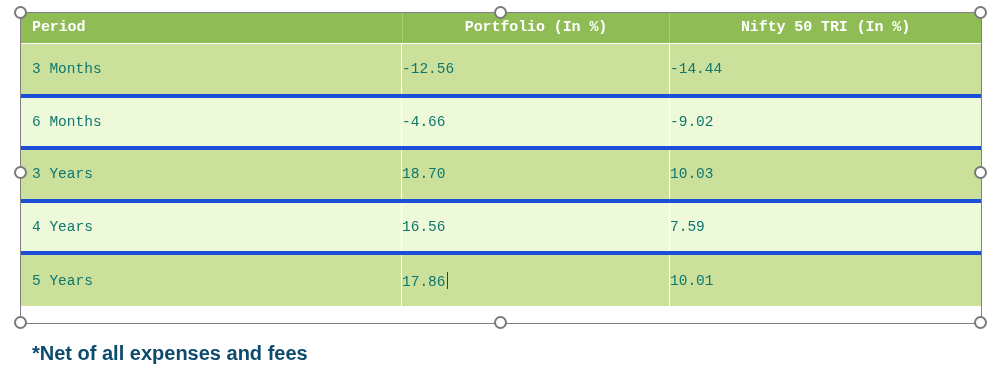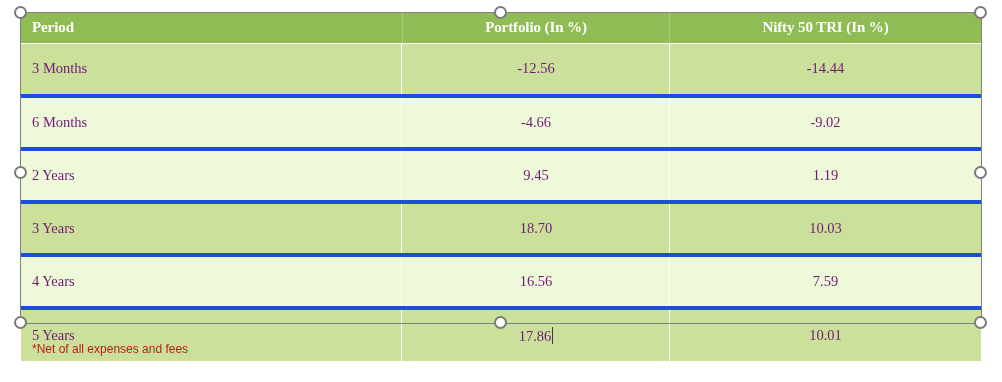--- a/index.html
+++ b/index.html
@@ -44,22 +44,22 @@
     border: 1px solid #808080;
     box-sizing: content-box;
     pointer-events: none;
     z-index: 5;
   }
 
   table.perf-table {
     border-collapse: collapse;
     table-layout: fixed;
     width: 960px;
-    height: 348px;
-    font-family: Liberation Serif, serif;
+    height: 293px;
+    font-family: Liberation Mono, monospace;
   }
 
   table.perf-table col.c-period   { width: 381px; }
   table.perf-table col.c-portfolio{ width: 268px; }
   table.perf-table col.c-nifty    { width: 311px; }
 
   
   thead tr {
     height: 30px;
   }
@@ -82,32 +82,32 @@
   
   th.h-portfolio { box-shadow: inset 1px 0 0 #a9cd76, inset -1px 0 0 #a9cd76; }
 
   
   tbody tr { height: 29px; }
   tbody tr.band-dark  td { background: #cbe09b; }
   tbody tr.band-light td { background: #eef9d9; }
 
   tbody td {
     font-size: 14.5px;
-    color: #701a75;
+    color: #0f766e;
     padding: 0;
     border: none;
     vertical-align: middle;
   }
   tbody td.cell-period {
     text-align: left;
     padding-left: 11px;
     box-shadow: inset -1px 0 0 #ffffff;
   }
   tbody td.cell-num {
-    text-align: center;
+    text-align: left;
     box-shadow: inset -1px 0 0 #ffffff;
   }
   tbody td.cell-num.last {
     box-shadow: none;
     margin-top: 23px;
   }
   
   tbody tr + tr td {
     border-top: 4px solid #1d4ed8;
   }
@@ -144,23 +144,23 @@
   .h-mr { left: 953px;  top: 153px;  }
   .h-bl { left: -7px;   top: 303px;  }
   .h-bm { left: 473px;  top: 303px;  }
   .h-br { left: 953px;  top: 303px;  }
 
   
   #footnote {
     position: absolute;
     left: 32px;
     top: 342px;
-    font-size: 12px;
-    font-weight: normal;
-    color: #b91c1c;
+    font-size: 20px;
+    font-weight: bold;
+    color: #0c4a6e;
     white-space: nowrap;
   }
 </style>
 </head>
 <body>
 
 <div id="slide-canvas">
 
   <div id="table-object">
 
@@ -182,25 +182,20 @@
       <tr class="band-dark">
             <td class="cell-period">3 Months</td>
             <td class="cell-num">-12.56</td>
             <td class="cell-num last">-14.44</td>
           </tr>
           <tr class="band-light">
             <td class="cell-period">6 Months</td>
             <td class="cell-num">-4.66</td>
             <td class="cell-num last">-9.02</td>
           </tr>
-          <tr class="band-light">
-            <td class="cell-period">2 Years</td>
-            <td class="cell-num">9.45</td>
-            <td class="cell-num last">1.19</td>
-          </tr>
           <tr class="band-dark">
             <td class="cell-period">3 Years</td>
             <td class="cell-num">18.70</td>
             <td class="cell-num last">10.03</td>
           </tr>
           <tr class="band-light">
             <td class="cell-period">4 Years</td>
             <td class="cell-num">16.56</td>
             <td class="cell-num last">7.59</td>
           </tr>

